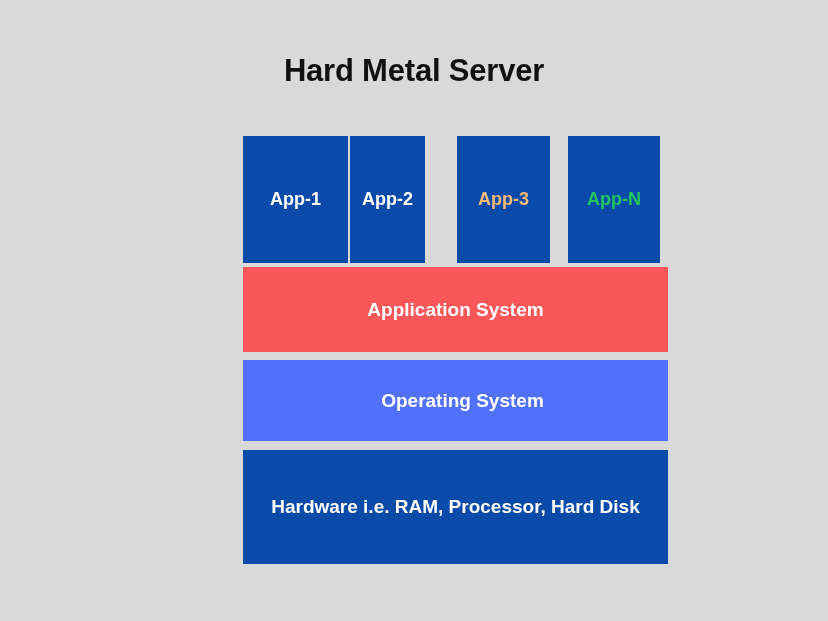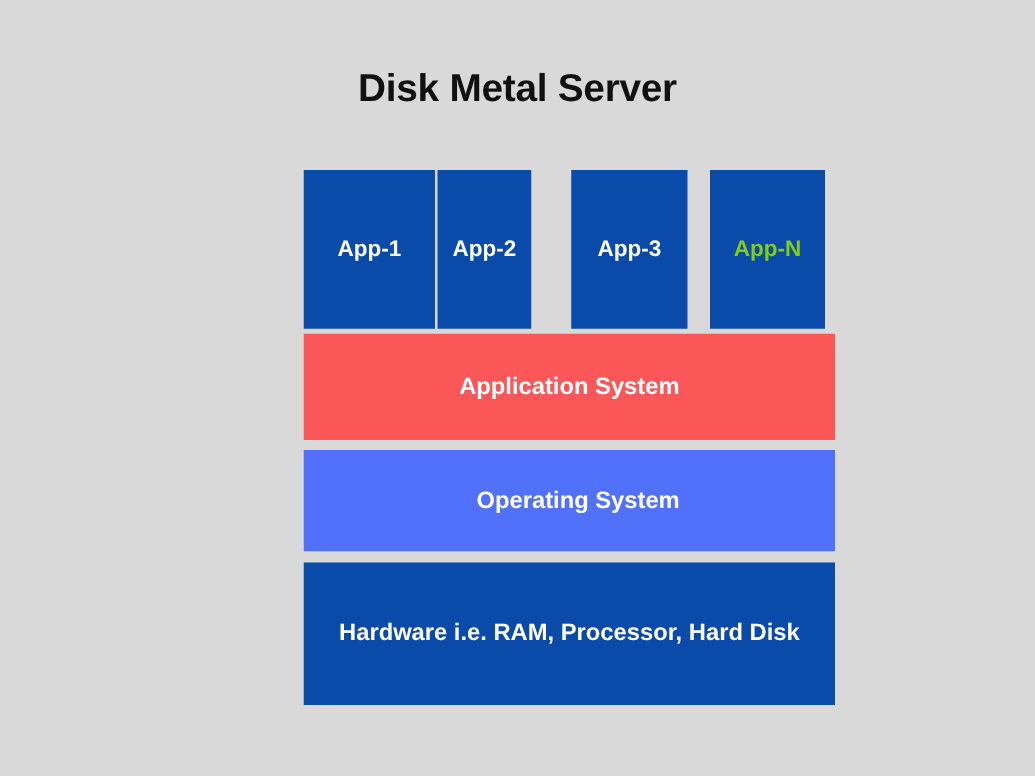--- a/index.html
+++ b/index.html
@@ -71,35 +71,35 @@
     width: 425px;
     height: 114px;
     font-size: 19px;
   }
 </style>
 </head>
 <body>
 
 <div id="canvas" style="background: rgb(217, 217, 217);">
 
-  <div id="diagram-title" style="color: rgb(17, 17, 17);">Disk Metal Server</div>
+  <div id="diagram-title" style="color: rgb(17, 17, 17);">Hard Metal Server</div>
 
   <div class="stack-box app-box" id="app-box-0" style="background: rgb(10, 74, 168); color: rgb(255, 255, 255);">
     <span>App-1</span>
   </div>
 
   <div class="stack-box app-box" id="app-box-1" style="background: rgb(10, 74, 168); color: rgb(255, 255, 255);">
     <span>App-2</span>
   </div>
 
-  <div class="stack-box app-box" id="app-box-2" style="background: rgb(10, 74, 168); color: #ffffff;">
+  <div class="stack-box app-box" id="app-box-2" style="background: rgb(10, 74, 168); color: #fdba74;">
     <span>App-3</span>
   </div>
 
-  <div class="stack-box app-box" id="app-box-3" style="background: rgb(10, 74, 168); color: #84cc16;">
+  <div class="stack-box app-box" id="app-box-3" style="background: rgb(10, 74, 168); color: #22c55e;">
     <span>App-N</span>
   </div>
 
   <div class="stack-box" id="layer-app-server" style="background: rgb(252, 87, 88); color: rgb(255, 255, 255);">
     <span>Application System</span>
   </div>
 
   <div class="stack-box" id="layer-os" style="background: rgb(82, 113, 251); color: rgb(255, 255, 255); padding-left: 14px;">
     <span>Operating System</span>
   </div>

